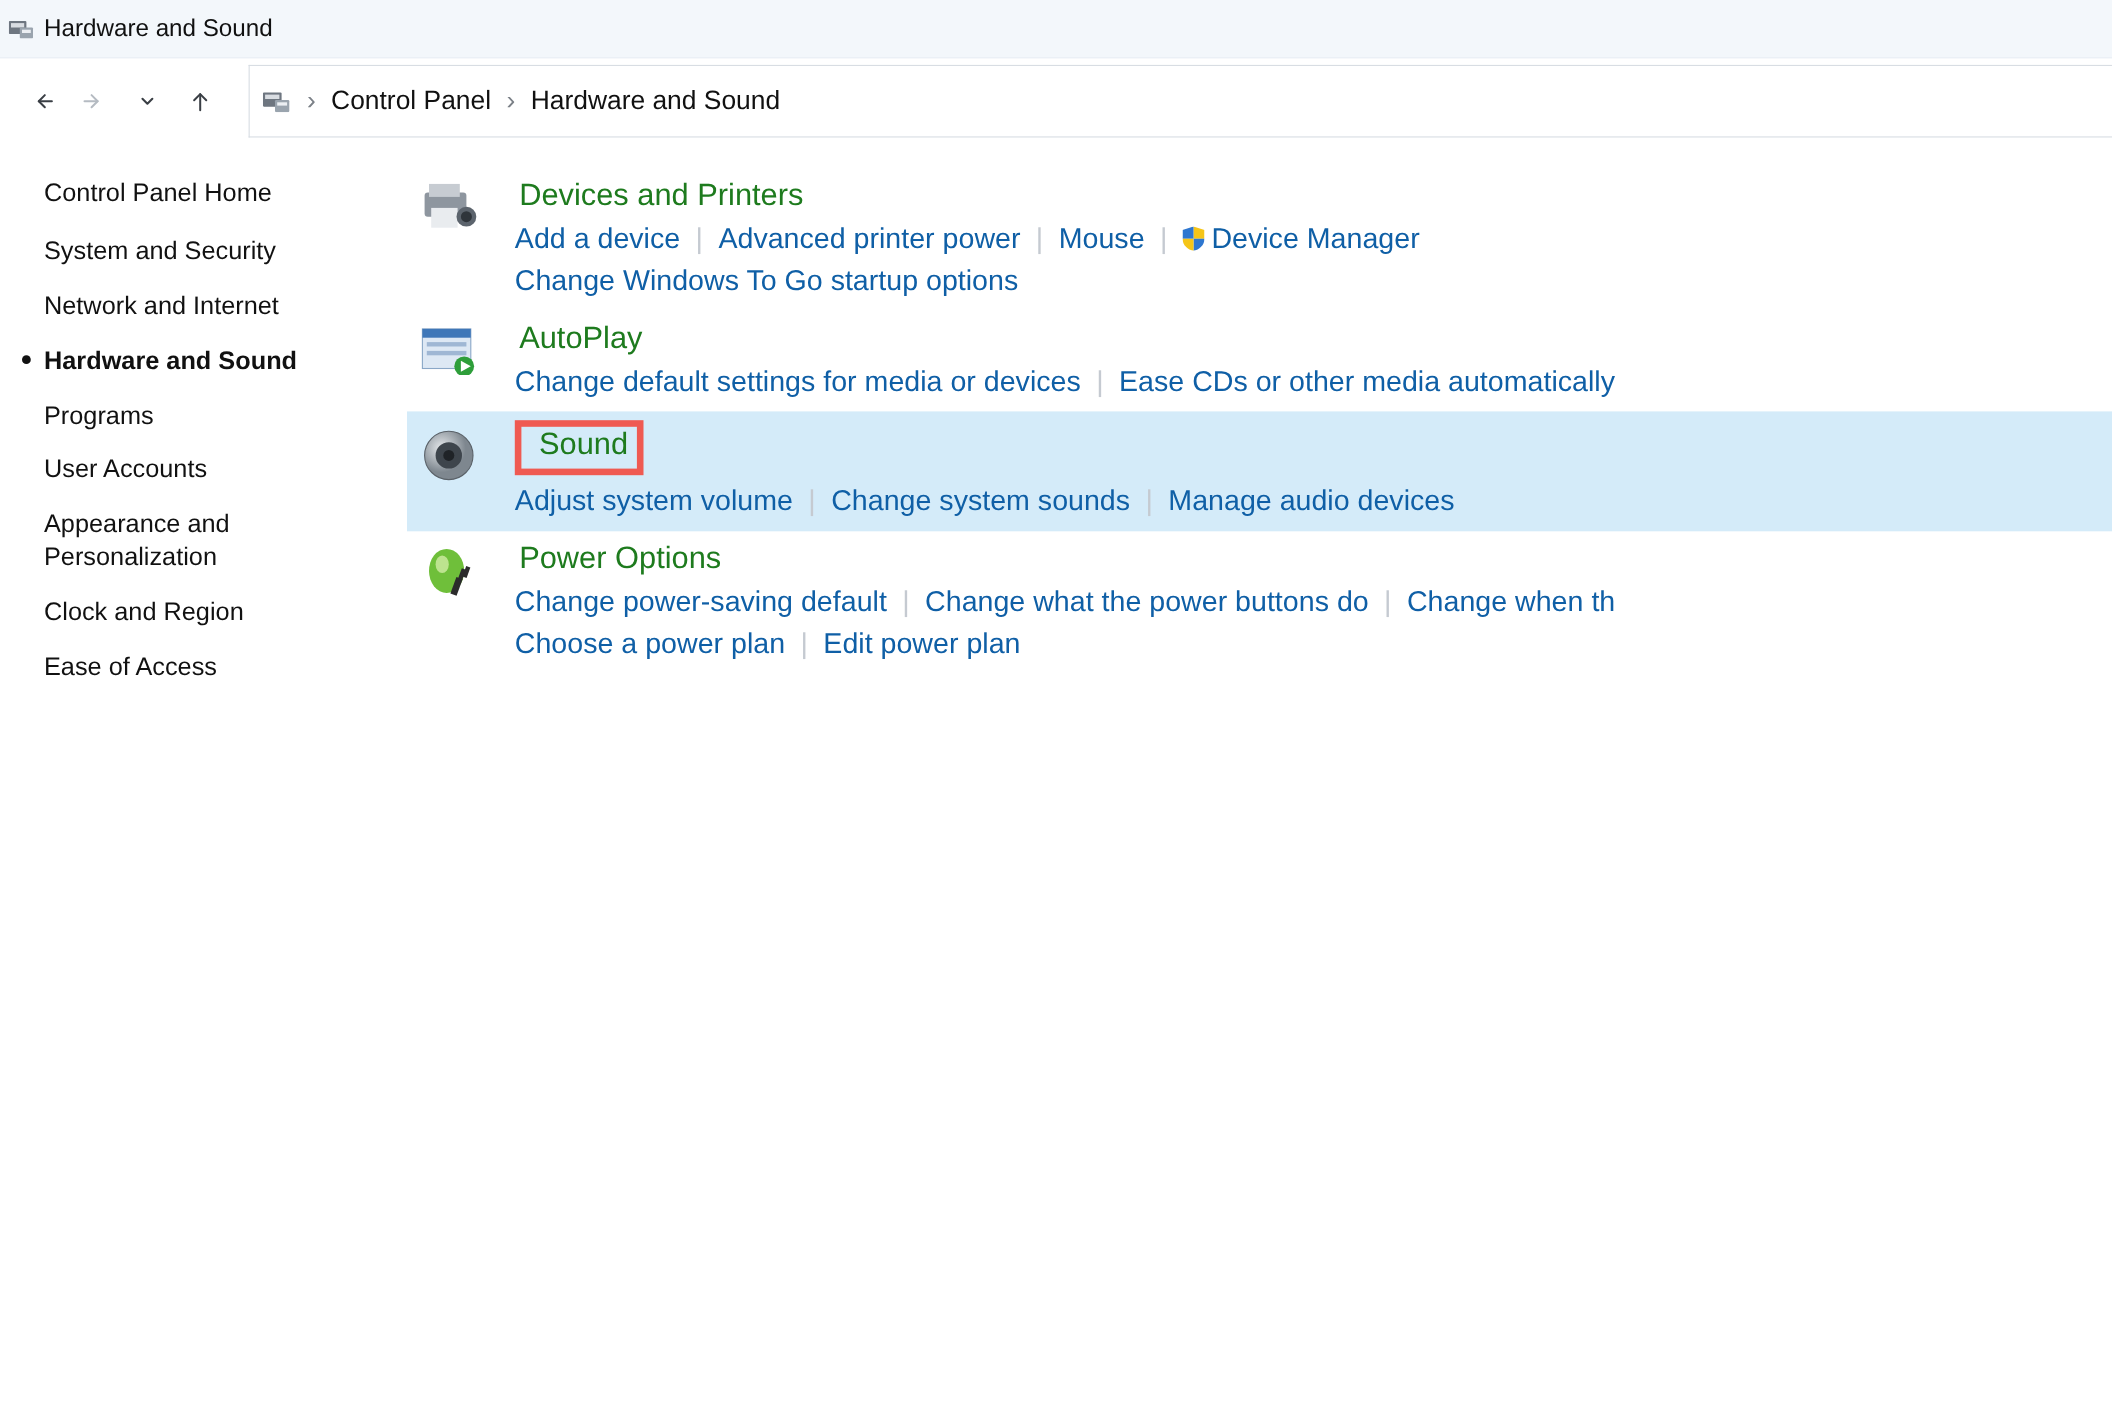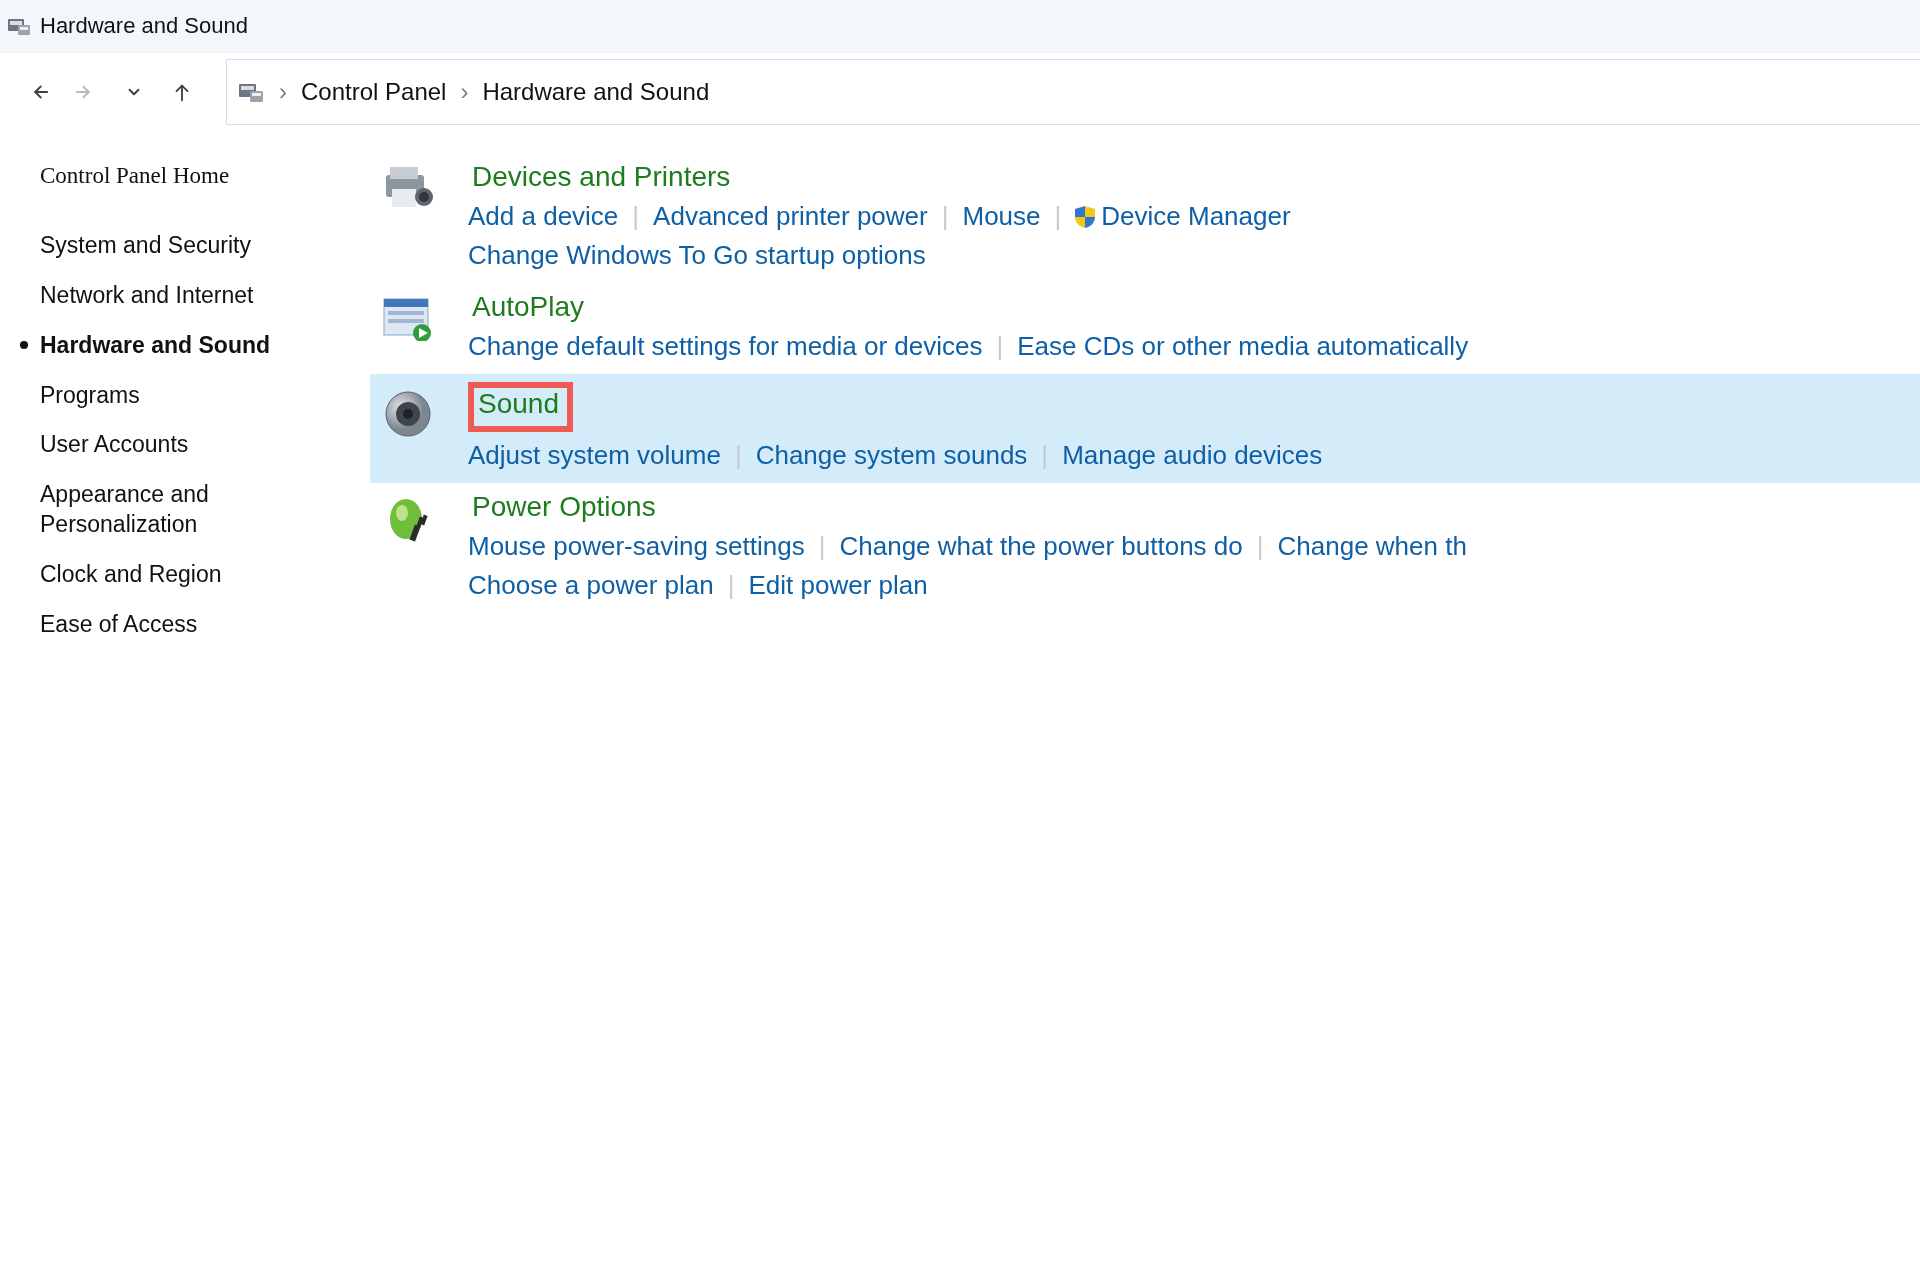--- a/index.html
+++ b/index.html
@@ -111,21 +111,21 @@
   .cat-title {
     font-size: 28px;
     font-weight: 400;
     color: #1e7b1e; 
     margin: 0 0 4px 0;
     padding: 0 4px;
     display: inline-block;
   }
   .cat-title.boxed {
     border: 6px solid #ef5a52;
-    padding: 0 8px 6px 4px;
+    padding: 0 8px 6px 16px;
   }
   .links {
     font-size: 26px;
     line-height: 1.5;
     display: flex;
     flex-wrap: wrap;
     align-items: flex-start;
   }
   .tlink {
     color: #0f5fa6;
@@ -197,21 +197,21 @@
     <span class="crumb-sep">›</span>
     <span class="crumb">Control Panel</span>
     <span class="crumb-sep">›</span>
     <span class="crumb">Hardware and Sound</span>
   </div>
 </div>
 
 <div class="body">
 
   <div class="sidebar">
-    <div class="side-link" style="margin-bottom:40px;font-family:Liberation Serif, serif;">Control Panel Home</div>
+    <div class="side-link" style="margin-bottom:22px;">Control Panel Home</div>
     <div id="sidebar-items">
         <div class="side-link">System and Security</div>
         <div class="side-link">Network and Internet</div>
         <div class="side-link current">Hardware and Sound</div>
         <div class="side-link">Programs</div>
         <div class="side-link">User Accounts</div>
         <div class="side-link">Appearance and Personalization</div>
         <div class="side-link">Clock and Region</div>
         <div class="side-link">Ease of Access</div>
       </div>
@@ -300,21 +300,21 @@
             <ellipse cx="24" cy="22" rx="16" ry="20" fill="#6fbf3a"></ellipse>
             <ellipse cx="20" cy="16" rx="6" ry="8" fill="#bde38f"></ellipse>
             <rect x="30" y="28" width="6" height="16" fill="#2b2b2b" transform="rotate(20 33 36)"></rect>
             <rect x="36" y="20" width="4" height="10" fill="#2b2b2b" transform="rotate(20 38 25)"></rect>
             <rect x="40" y="18" width="4" height="10" fill="#2b2b2b" transform="rotate(20 42 23)"></rect>
           </svg>
         </div>
         <div class="cat-body">
           <div><span class="cat-title">Power Options</span></div>
           <div class="links">
-            <span class="tlink">Mouse power-saving settings</span>
+            <span class="tlink">Change power-saving default</span>
             <span class="link-sep">|</span>
             <span class="tlink">Change what the power buttons do</span>
             <span class="link-sep">|</span>
             <span class="tlink">Change when th</span>
             <span class="link-break"></span>
             <span class="tlink">Choose a power plan</span>
             <span class="link-sep">|</span>
             <span class="tlink">Edit power plan</span>
           </div>
         </div>

